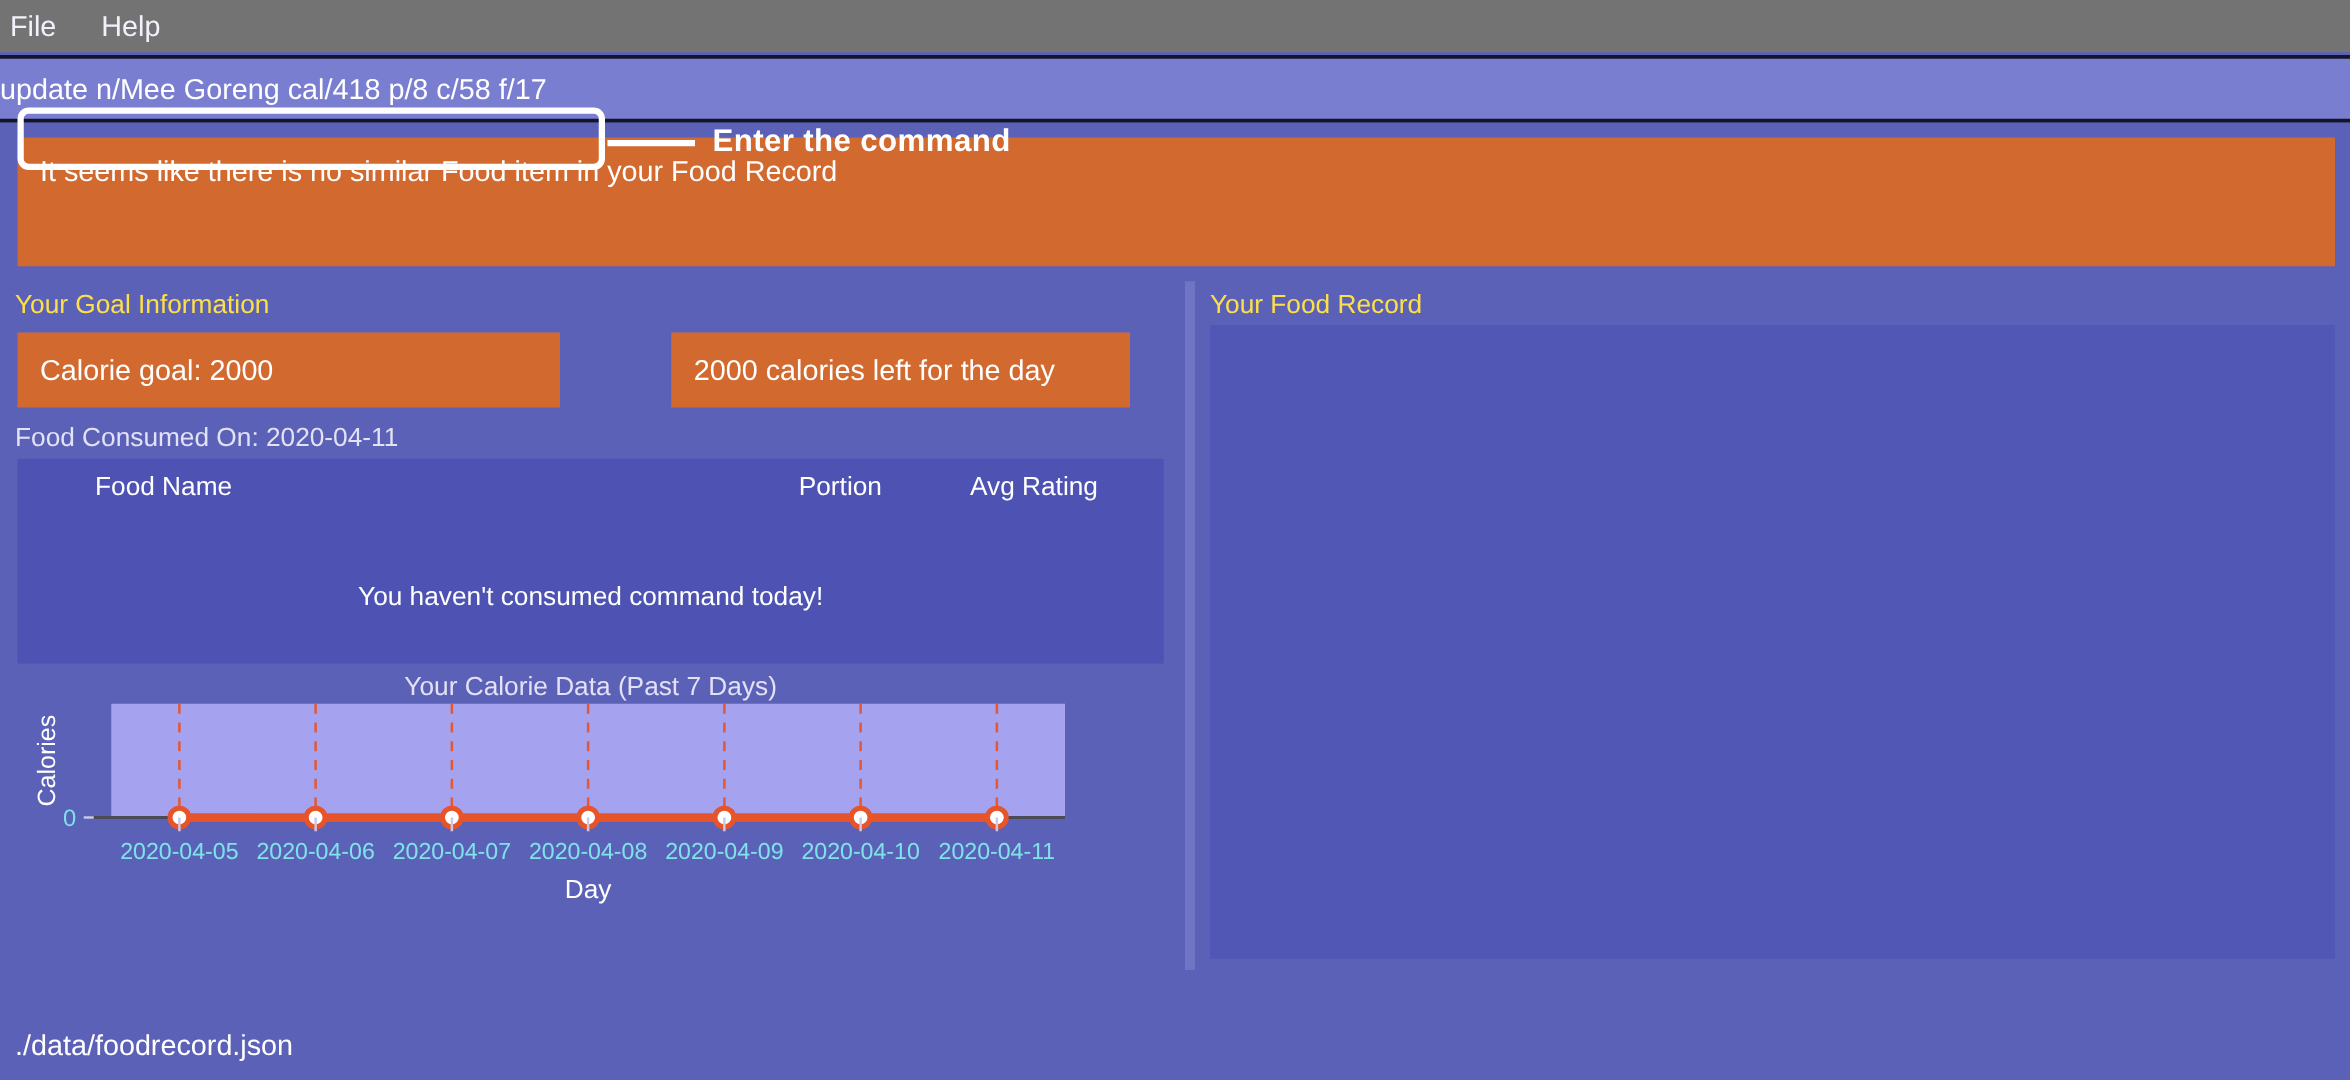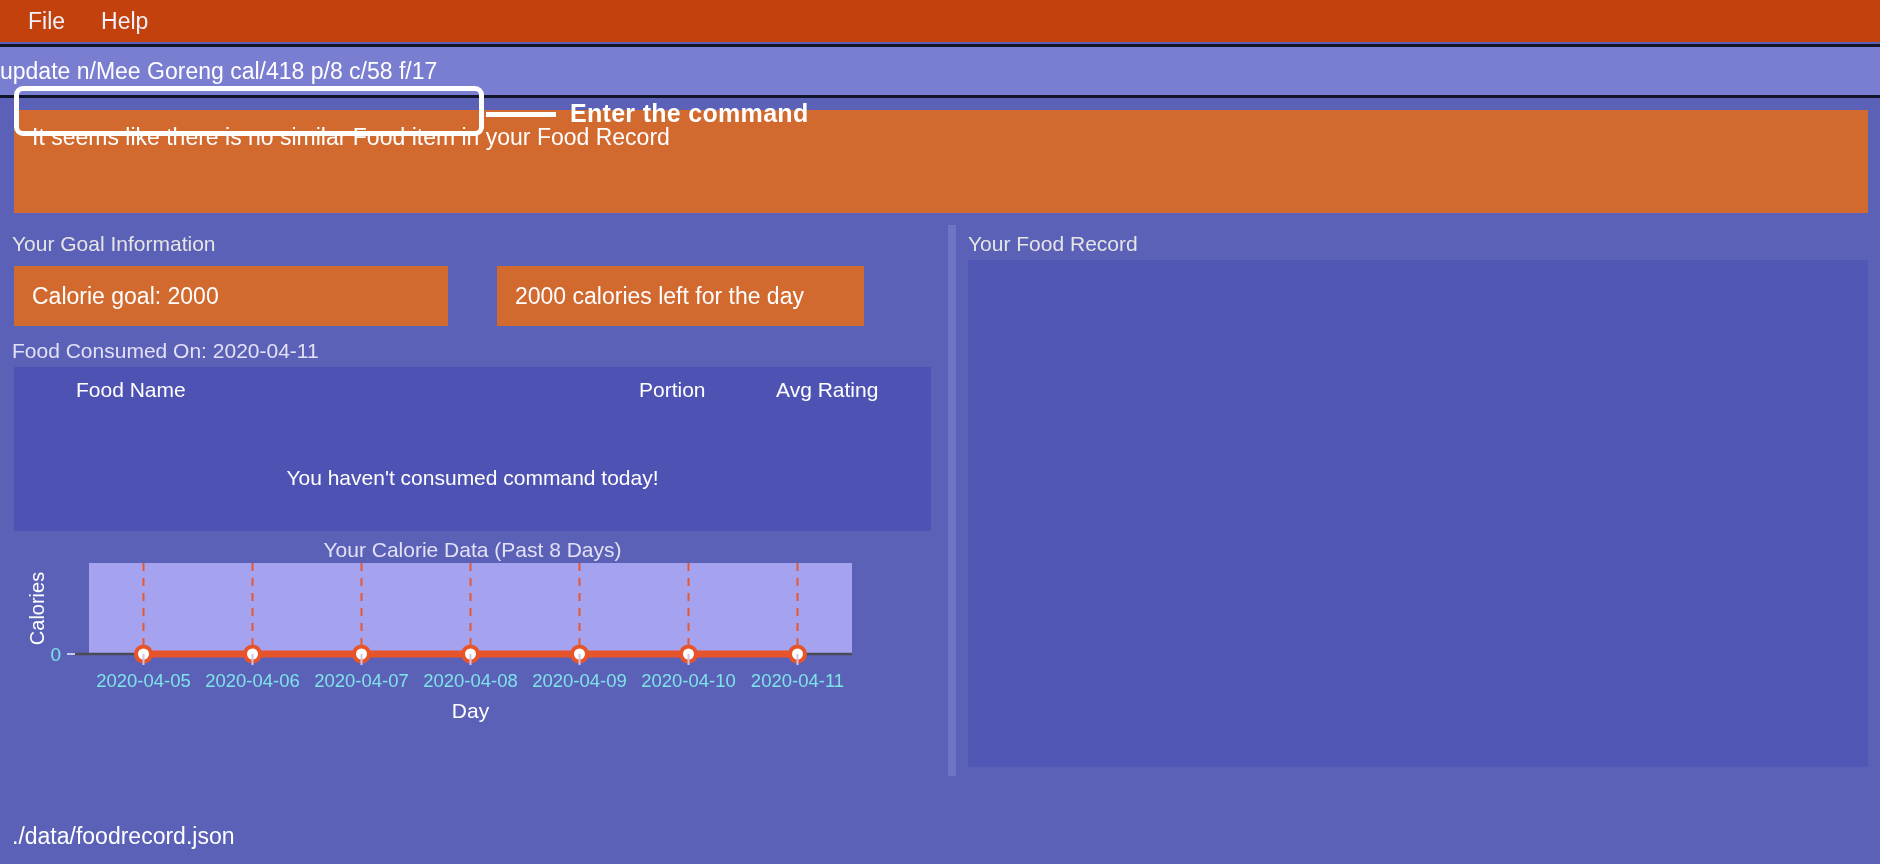--- a/index.html
+++ b/index.html
@@ -12,24 +12,24 @@
     height: 864px;
     overflow: hidden;
     font-family: "Liberation Sans", sans-serif;
     color: #ffffff;
     position: relative;
   }
 
   
   #menubar {
     height: 42px;
-    background: #c2410c;
+    background: #737373;
     display: flex;
     align-items: center;
-    padding-left: 28px;
+    padding-left: 8px;
     box-sizing: border-box;
   }
   .menu-item {
     font-size: 23px;
     color: #f2f1fb;
     margin-right: 36px;
     line-height: 1;
     cursor: default;
   }
 
@@ -127,41 +127,41 @@
     margin-top: 2px;
   }
   #right-pane {
     flex: 1;
     box-sizing: border-box;
     position: relative;
   }
 
   .pane-title {
     font-size: 21px;
-    color: #e5e5e5;
+    color: #fde047;
     padding: 10px 0 6px 12px;
     line-height: 1;
   }
 
   
   #goal-row {
     display: flex;
     padding: 6px 0 0 14px;
   }
   .goal-box {
     background: #d2692f;
     height: 60px;
     display: flex;
     align-items: center;
     box-sizing: border-box;
     padding-left: 18px;
   }
   #goal-box-1 { width: 434px; }
   #goal-box-gap { width: 49px; }
-  #goal-box-2 { width: 367px; }
+  #goal-box-2 { width: 367px; margin-left: 40px; }
   .goal-text { font-size: 23px; color: #ffffff; }
 
   #consumed-label {
     font-size: 21px;
     color: #e2e1f5;
     padding: 14px 0 6px 12px;
     line-height: 1;
   }
 
   
@@ -285,21 +285,21 @@
     <div id="food-table">
       <div id="table-header">
         <span class="th" id="th-food">Food Name</span>
         <span class="th" id="th-portion">Portion</span>
         <span class="th" id="th-rating">Avg Rating</span>
       </div>
       <div id="empty-msg">You haven't consumed command today!</div>
     </div>
 
     <div id="chart-wrap">
-      <div id="chart-title">Your Calorie Data (Past 8 Days)</div>
+      <div id="chart-title">Your Calorie Data (Past 7 Days)</div>
       <div id="chart-svg-holder">
         <svg id="chart-svg" width="917" height="172" viewBox="0 0 917 172">
             <rect x="75" y="4" width="763" height="91" fill="#a5a3f0"></rect>
             <line x1="129.5" y1="4" x2="129.5" y2="95" stroke="#e8542a" stroke-width="2" stroke-dasharray="8 7" opacity="0.95"></line>
             <line x1="238.5" y1="4" x2="238.5" y2="95" stroke="#e8542a" stroke-width="2" stroke-dasharray="8 7" opacity="0.95"></line>
             <line x1="347.5" y1="4" x2="347.5" y2="95" stroke="#e8542a" stroke-width="2" stroke-dasharray="8 7" opacity="0.95"></line>
             <line x1="456.5" y1="4" x2="456.5" y2="95" stroke="#e8542a" stroke-width="2" stroke-dasharray="8 7" opacity="0.95"></line>
             <line x1="565.5" y1="4" x2="565.5" y2="95" stroke="#e8542a" stroke-width="2" stroke-dasharray="8 7" opacity="0.95"></line>
             <line x1="674.5" y1="4" x2="674.5" y2="95" stroke="#e8542a" stroke-width="2" stroke-dasharray="8 7" opacity="0.95"></line>
             <line x1="783.5" y1="4" x2="783.5" y2="95" stroke="#e8542a" stroke-width="2" stroke-dasharray="8 7" opacity="0.95"></line>

